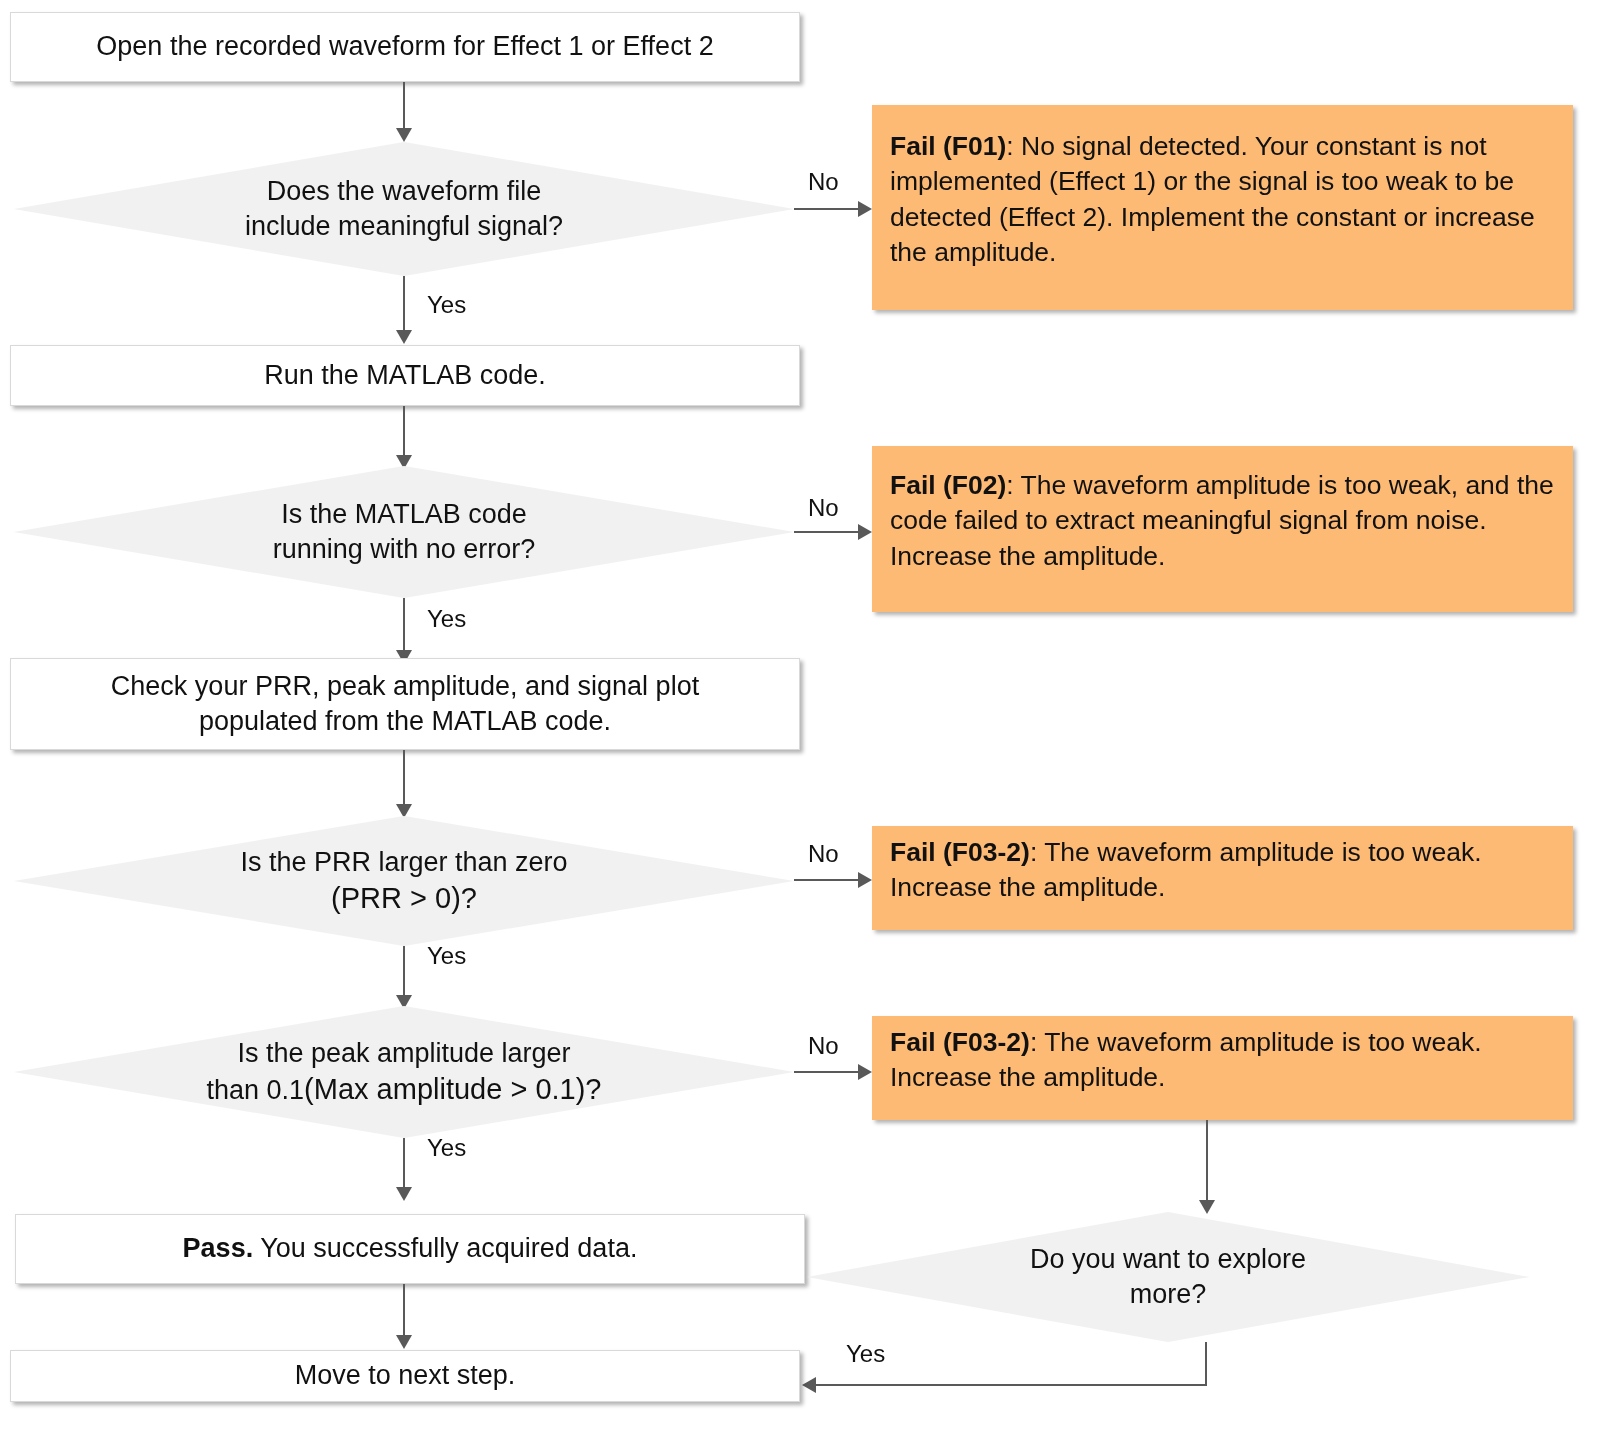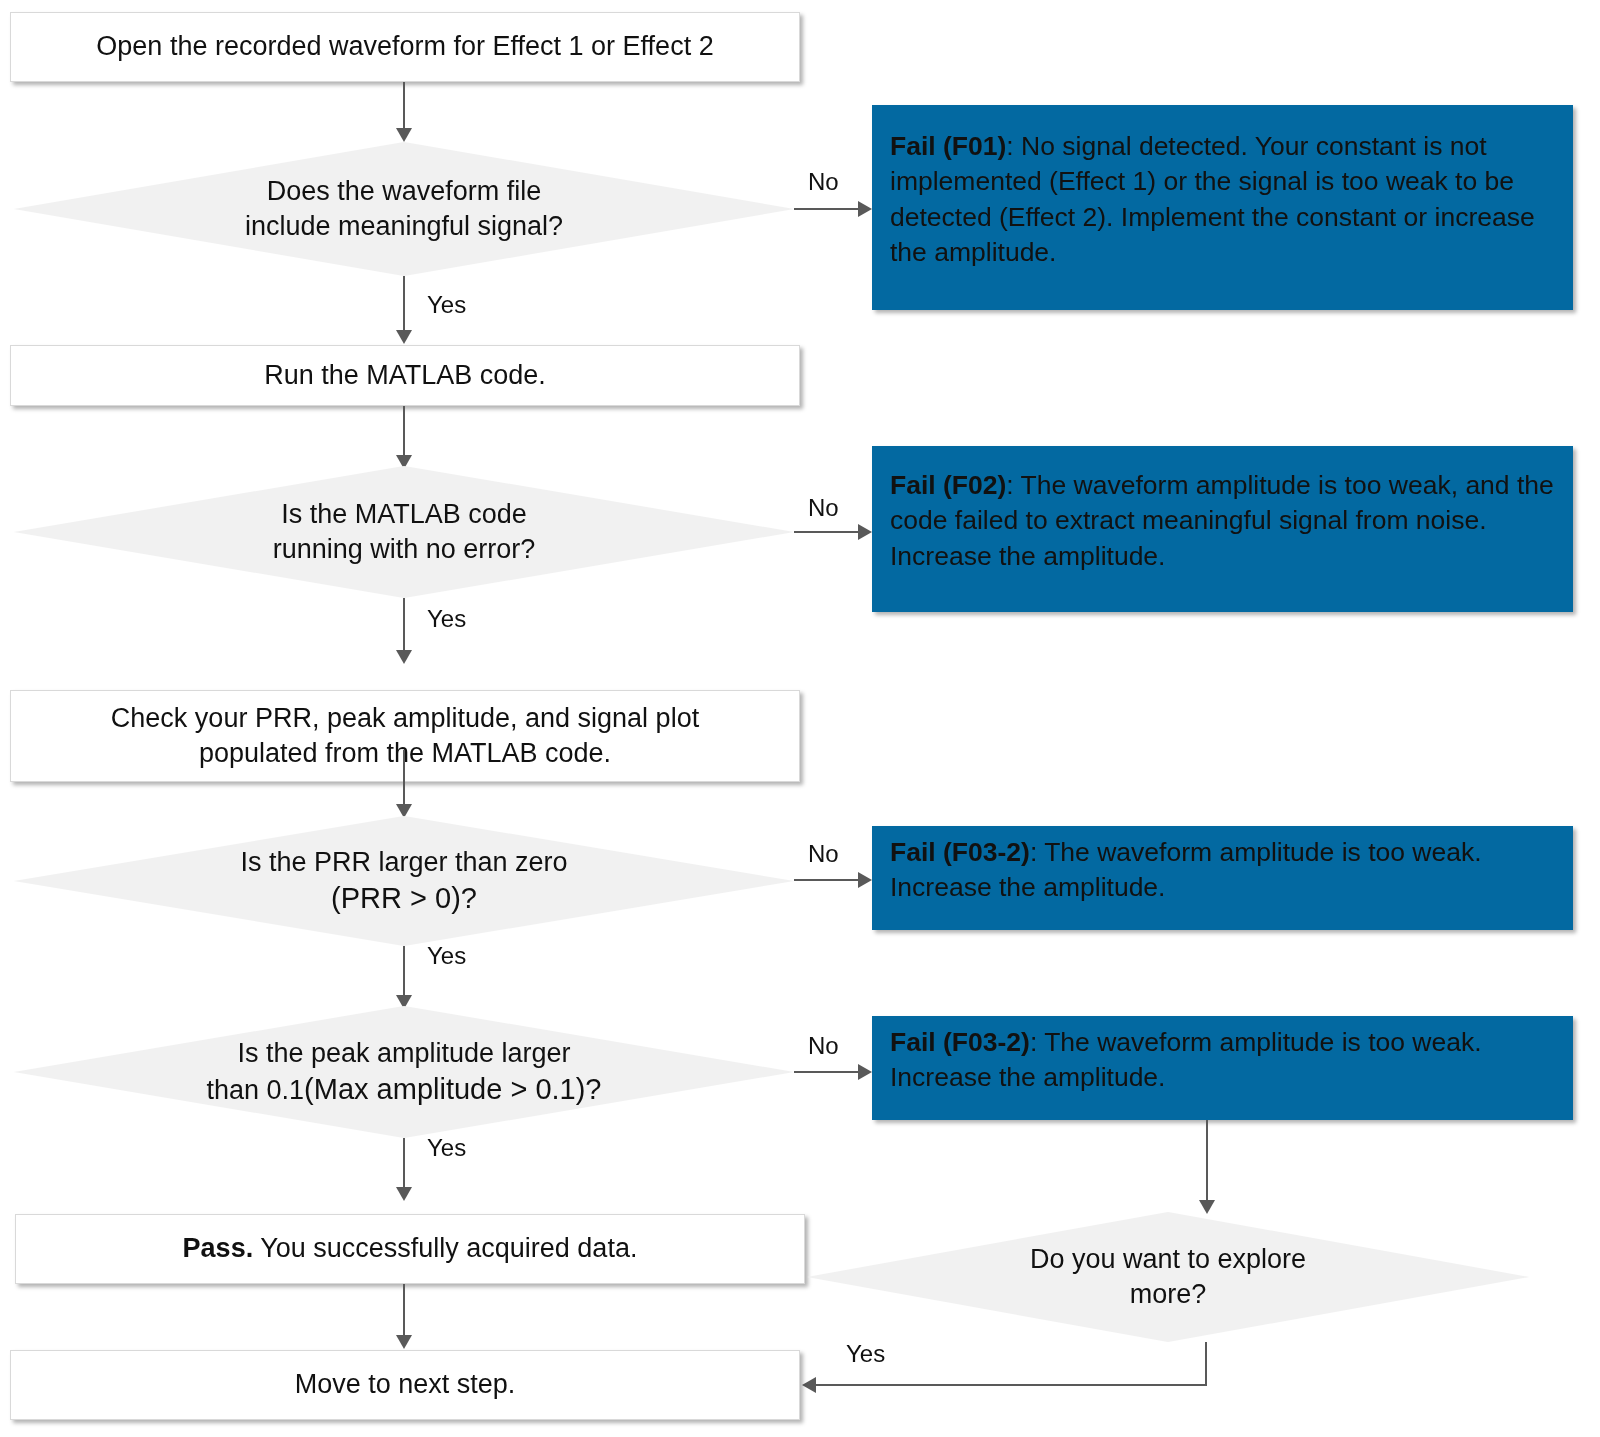--- a/index.html
+++ b/index.html
@@ -31,21 +31,21 @@
     background:#ffffff;
     border:1px solid #d9d9d9;
     box-shadow:3px 3px 4px rgba(0,0,0,0.30);
     font-size:27px;
     color:#111111;
     padding:2px 14px;
   }
 
   
   .fail{
-    background:#0369a1;
+    background:#fdba74;
     box-shadow:3px 3px 4px rgba(0,0,0,0.30);
     font-size:26.5px;
     color:#111111;
     text-align:left;
     justify-content:flex-start;
     align-items:center;
     padding:8px 16px 24px 18px;
     line-height:1.33;
   }
   .fail span.bold{font-weight:bold;}
@@ -155,21 +155,21 @@
   <div class="node fail" style="left:872px; top:446px; width:701px; height:166px;">
     <div>
       <span class="bold">Fail (F02)</span><span>: The waveform amplitude is too weak, and the code failed to extract meaningful signal from noise. Increase the amplitude.</span>
     </div>
   </div>
 
   <div class="vline" style="left:403px; top:598px; height:54px;"></div>
   <div class="arrow-down" style="left:396px; top:650px;"></div>
   <div class="edge-label" style="left:427px; top:605px;">Yes</div>
 
-  <div class="node rect" style="left:10px; top:658px; width:790px; height:92px;margin-top:32px;">
+  <div class="node rect" style="left:10px; top:658px; width:790px; height:92px;">
     <div>
       <div>Check your PRR, peak amplitude, and signal plot</div>
       <div>populated from the MATLAB code.</div>
     </div>
   </div>
 
   <div class="vline" style="left:403px; top:750px; height:56px;"></div>
   <div class="arrow-down" style="left:396px; top:804px;"></div>
 
   <div class="node diamond" style="left:14px; top:816px; width:780px; height:130px;">
@@ -231,17 +231,17 @@
   </div>
 
   <div class="vline" style="left:403px; top:1284px; height:54px;"></div>
   <div class="arrow-down" style="left:396px; top:1335px;"></div>
 
   <div class="vline" style="left:1205px; top:1342px; height:44px;"></div>
   <div class="hline" style="left:816px; top:1384px; width:390px;"></div>
   <div class="arrow-left" style="left:802px; top:1377px;"></div>
   <div class="edge-label" style="left:846px; top:1340px;">Yes</div>
 
-  <div class="node rect" style="left:10px; top:1350px; width:790px; height:70px;">
+  <div class="node rect" style="left:10px; top:1350px; width:790px; height:52px;">
     <span>Move to next step.</span>
   </div>
 
 </div>
 
 </body></html>

